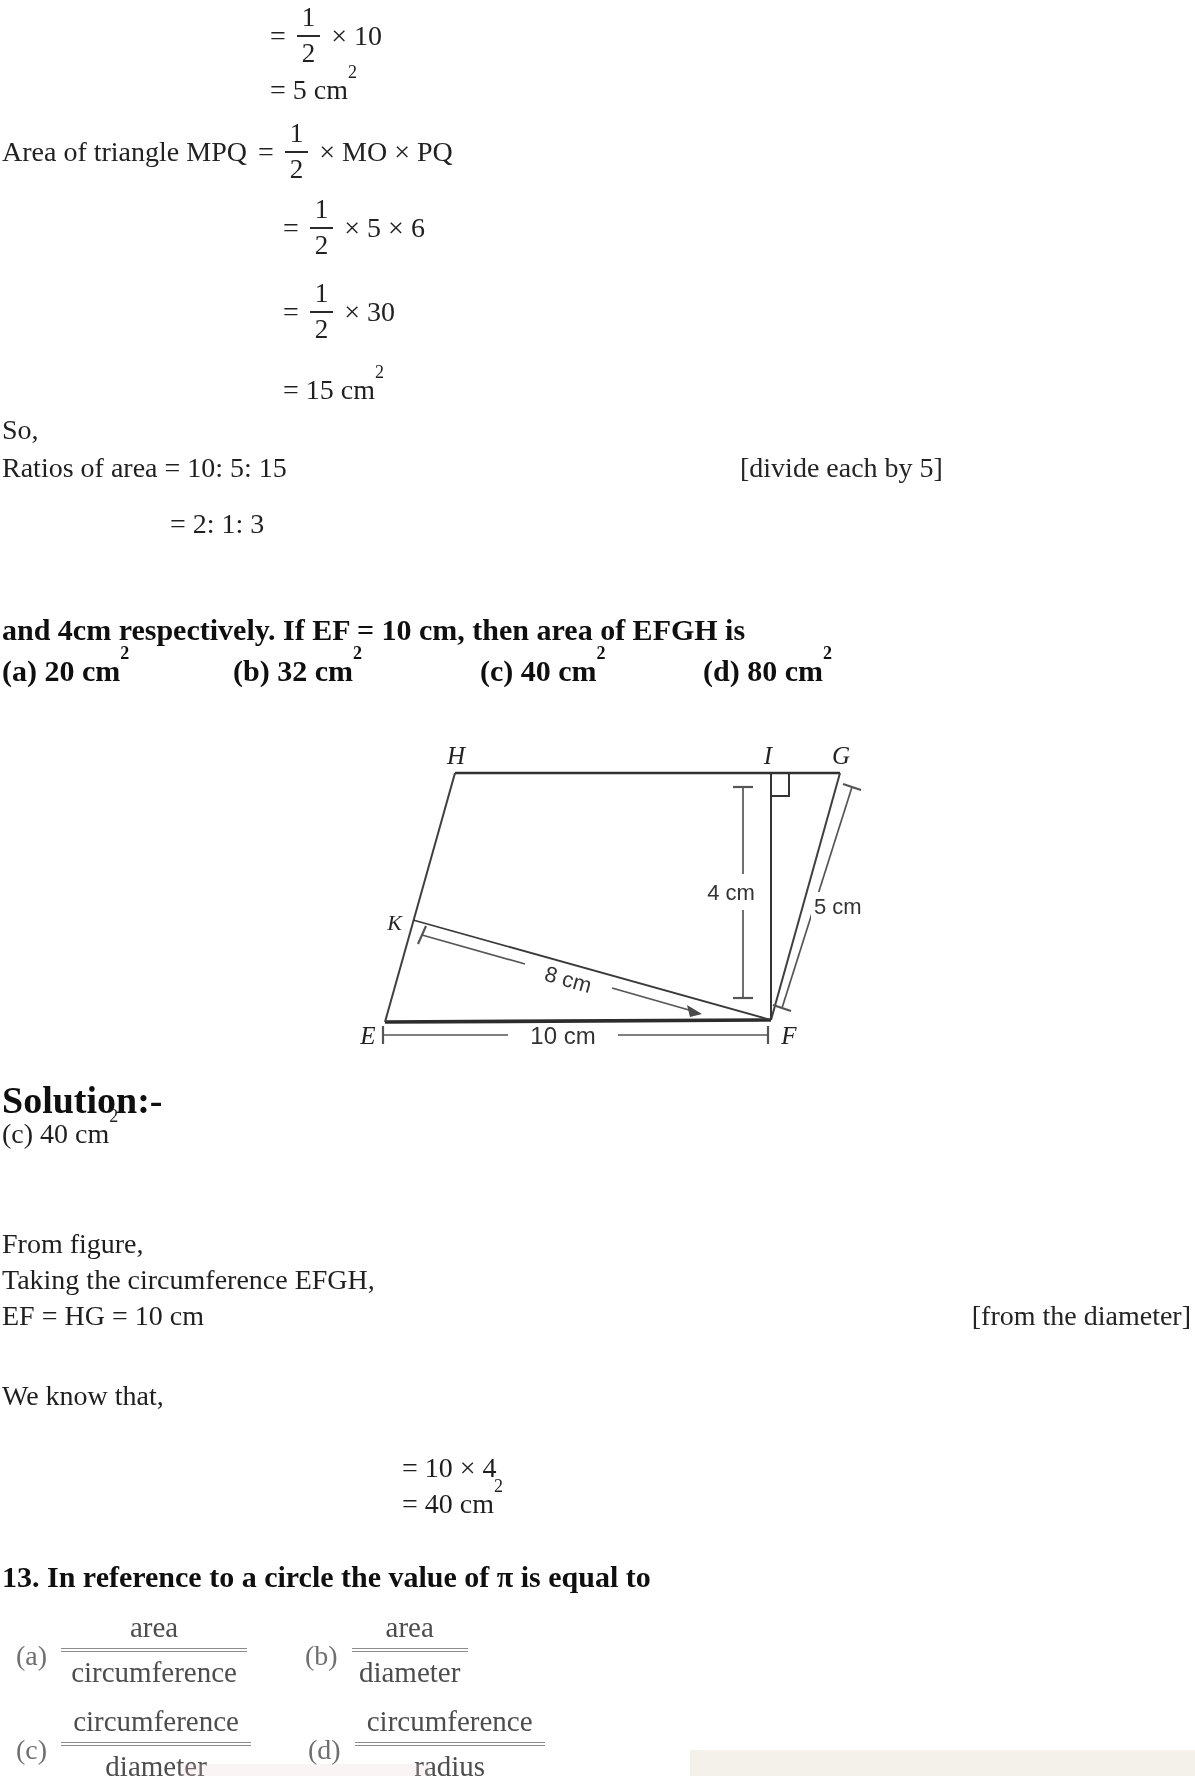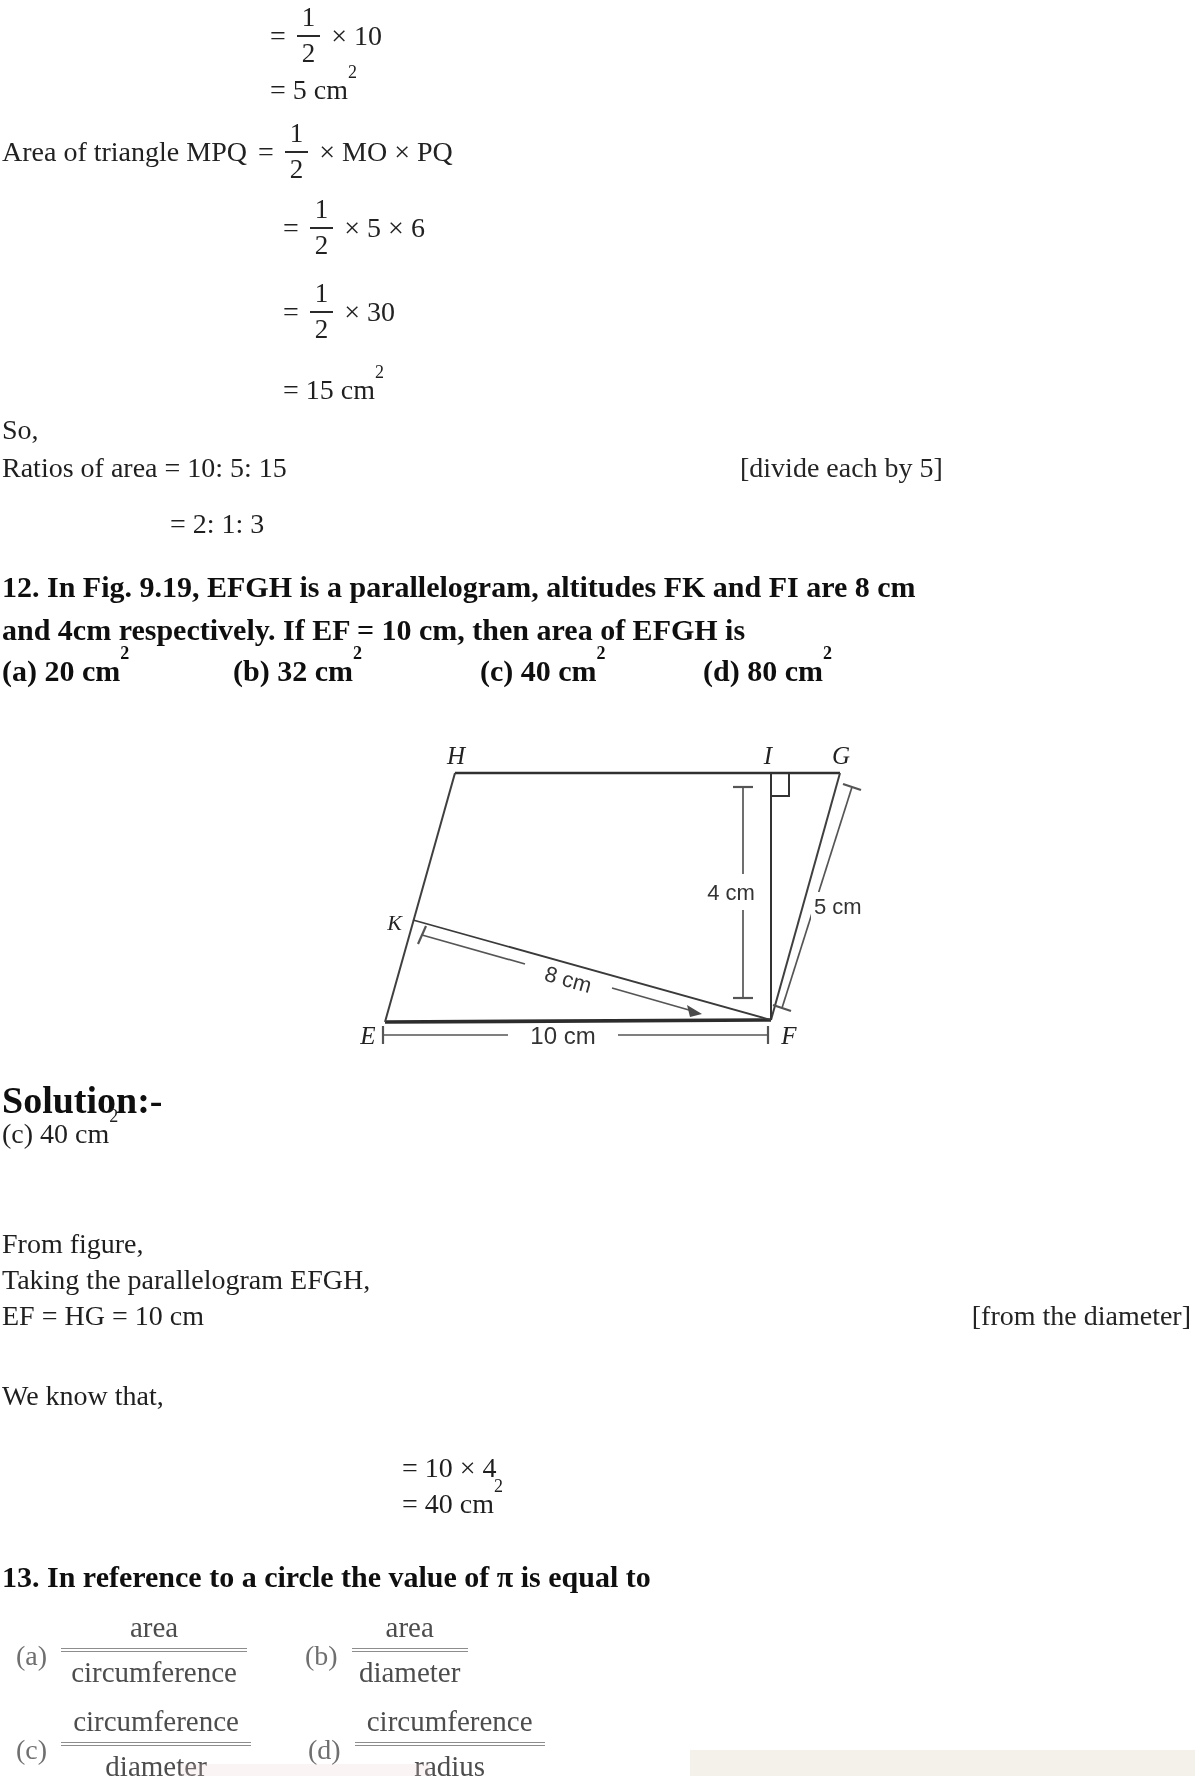--- a/index.html
+++ b/index.html
@@ -76,21 +76,20 @@
     <span>× 30</span>
   </div>
 
   <div class="abs body-text" style="left:283px;top:374px;"><span>= 15 cm</span><sup class="sq">2</sup></div>
 
   <div class="abs body-text" style="left:2px;top:414px;">So,</div>
   <div class="abs body-text" style="left:2px;top:452px;">Ratios of area = 10: 5: 15</div>
   <div class="abs bracket-note" style="left:740px;top:452px;">[divide each by 5]</div>
   <div class="abs body-text" style="left:170px;top:508px;">= 2: 1: 3</div>
 
-  <div class="abs q-line" style="left:2px;top:570px;">12. In Fig. 9.19, EFGH is a parallelogram, altitudes FK and FI are 8 cm</div>
   <div class="abs q-line" style="left:2px;top:613px;">and 4cm respectively. If EF = 10 cm, then area of EFGH is</div>
 
   <div class="abs q-line" style="left:2px;top:654px;"><span>(a) 20 cm</span><sup class="sq">2</sup></div>
   <div class="abs q-line" style="left:215px;top:654px;margin-left:18px;"><span>(b) 32 cm</span><sup class="sq">2</sup></div>
   <div class="abs q-line" style="left:480px;top:654px;"><span>(c) 40 cm</span><sup class="sq">2</sup></div>
   <div class="abs q-line" style="left:703px;top:654px;"><span>(d) 80 cm</span><sup class="sq">2</sup></div>
 
   <svg class="abs" style="left:340px;top:740px;" width="530" height="330" viewBox="0 0 530 330">
 
     <line x1="115" y1="33" x2="500" y2="33" stroke="#303030" stroke-width="2.6"></line>
@@ -133,21 +132,21 @@
     <text x="501" y="24" text-anchor="middle" class="vlabel">G</text>
     <text x="62" y="190" text-anchor="end" class="vlabel" style="font-size:22px">K</text>
     <text x="28" y="304" text-anchor="middle" class="vlabel">E</text>
     <text x="449" y="304" text-anchor="middle" class="vlabel">F</text>
   </svg>
 
   <div class="abs q-line" style="left:2px;top:1078px;font-size:38px;">Solution:-</div>
   <div class="abs body-text" style="left:2px;top:1118px;"><span>(c) 40 cm</span><sup class="sq">2</sup></div>
 
   <div class="abs body-text" style="left:2px;top:1228px;">From figure,</div>
-  <div class="abs body-text" style="left:2px;top:1264px;">Taking the parallelogram EFGH,</div>
+  <div class="abs body-text" style="left:2px;top:1264px;">Taking the circumference EFGH,</div>
   <div class="abs body-text" style="left:2px;top:1300px;">EF = HG = 10 cm</div>
   <div class="abs bracket-note" style="right:4px;top:1300px;">[from the diameter]</div>
 
   <div class="abs body-text" style="left:2px;top:1380px;">We know that,</div>
   <div class="abs body-text" style="left:402px;top:1452px;">= 10 × 4</div>
   <div class="abs body-text" style="left:402px;top:1488px;"><span>= 40 cm</span><sup class="sq">2</sup></div>
 
   <div class="abs q-line" style="left:2px;top:1560px;">13. In reference to a circle the value of π is equal to</div>
 
   <div class="opt13" style="left:16px;top:1612px;">

